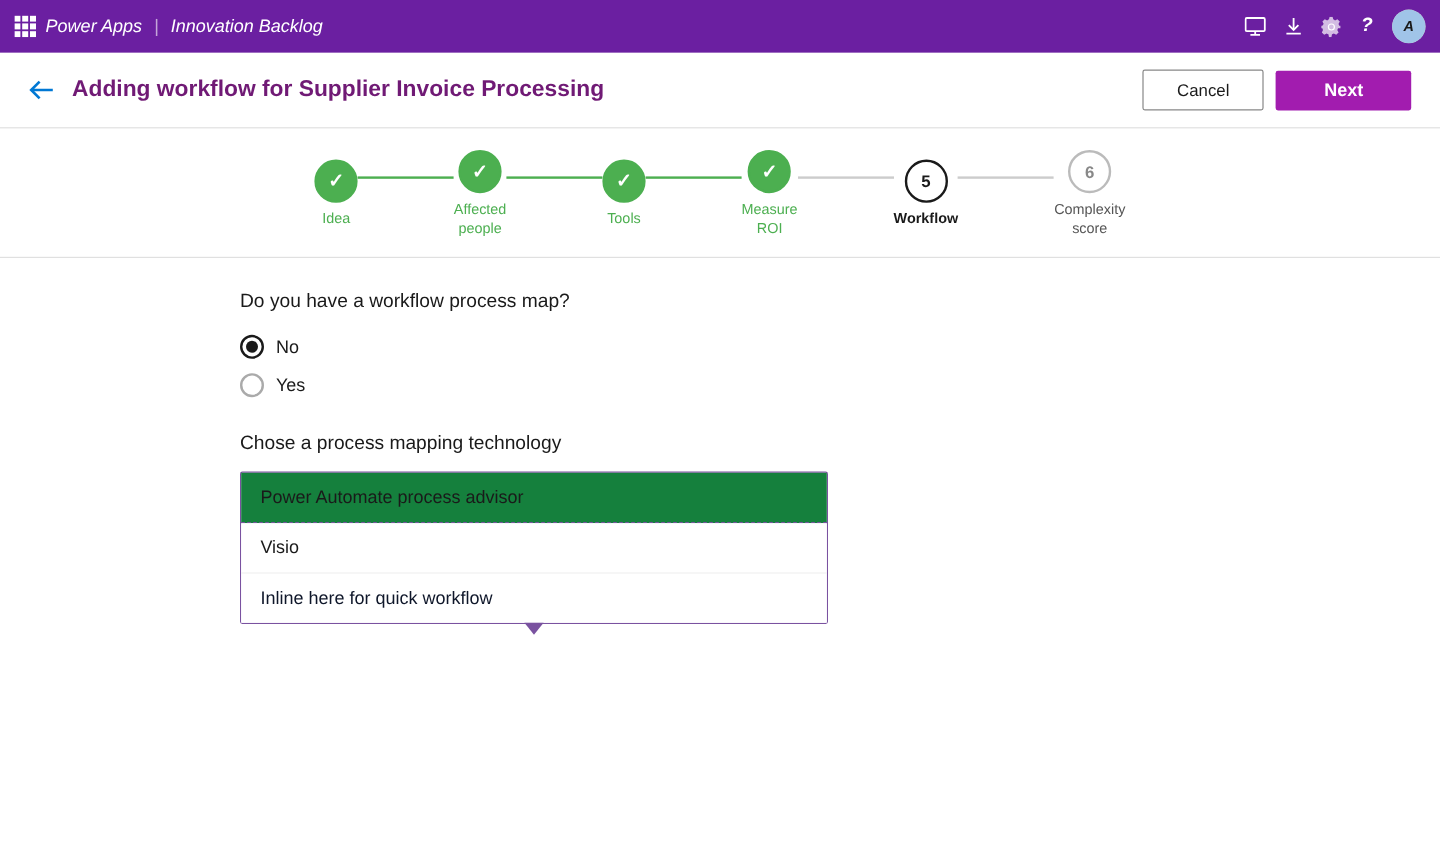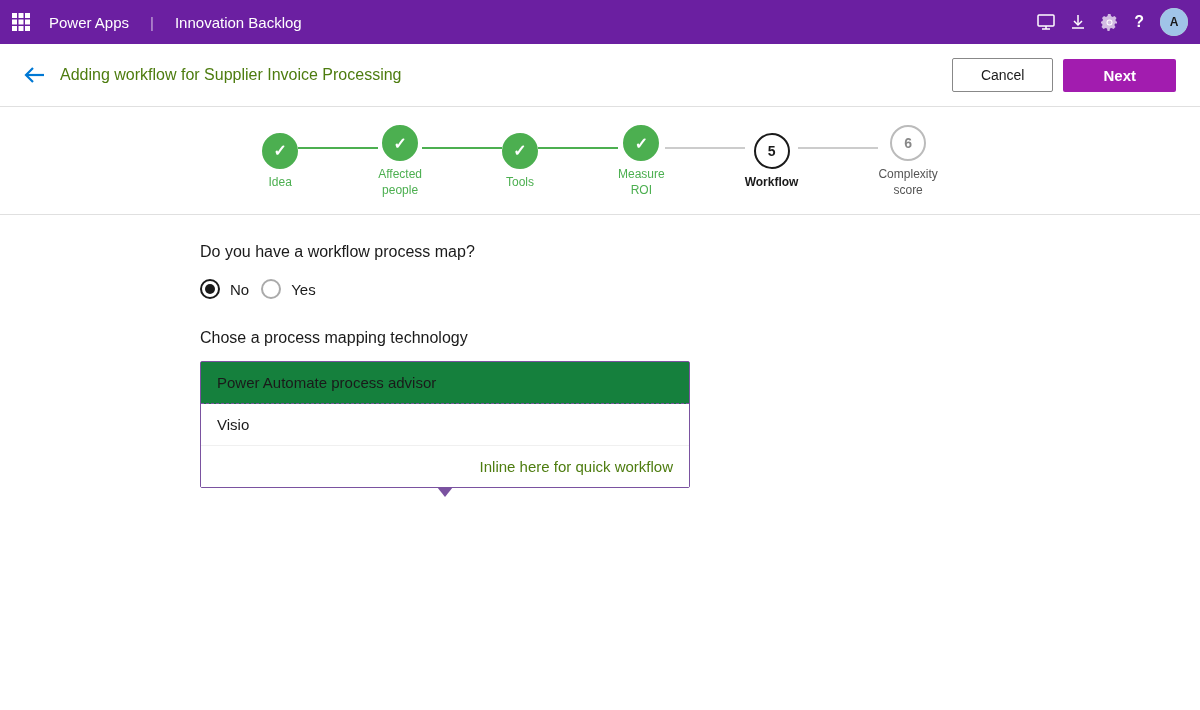--- a/index.html
+++ b/index.html
@@ -5,21 +5,22 @@
     * { box-sizing: border-box; margin: 0; padding: 0; }
     body { font-family: 'Segoe UI', Arial, sans-serif; background: #fff; width: 1200px; height: 710px; overflow: hidden; }
 
     
     .topbar {
       background: #6B1FA1;
       height: 44px;
       display: flex;
       align-items: center;
       padding: 0 12px;
-      gap: 19px;
+      gap: 8px;
+      font-style: italic;
     }
     .topbar-waffle { color: #fff; font-size: 18px; cursor: pointer; display: flex; align-items: center; }
     .topbar-title { color: #fff; font-size: 15px; font-weight: 400; }
     .topbar-sep { color: rgba(255,255,255,0.6); font-size: 15px; margin: 0 2px; }
     .topbar-right { margin-left: auto; display: flex; align-items: center; gap: 16px; }
     .topbar-icon { color: #fff; font-size: 16px; cursor: pointer; display: flex; align-items: center; }
     .avatar { width: 28px; height: 28px; border-radius: 50%; background: #ccc; overflow: hidden; display: flex; align-items: center; justify-content: center; cursor: pointer; }
 
     
     .header-row {
@@ -31,23 +32,23 @@
     }
     .back-btn {
       color: #0078d4;
       font-size: 22px;
       cursor: pointer;
       margin-right: 14px;
       display: flex;
       align-items: center;
     }
     .page-title {
-      font-size: 16px;
-      font-weight: 400;
-      color: #4d7c0f;
+      font-size: 19px;
+      font-weight: 700;
+      color: #701a75;
       flex: 1;
     }
     .cancel-btn {
       border: 1px solid #888;
       background: #fff;
       color: #1a1a1a;
       padding: 8px 28px;
       font-size: 14px;
       cursor: pointer;
       border-radius: 2px;
@@ -141,21 +142,21 @@
 
     
     .question-label {
       font-size: 16px;
       font-weight: 500;
       color: #1a1a1a;
       margin-bottom: 18px;
     }
     .radio-group {
       display: flex;
-      flex-direction: row;
+      flex-direction: column;
       gap: 12px;
       margin-bottom: 30px;
     }
     .radio-item {
       display: flex;
       align-items: center;
       gap: 10px;
       cursor: pointer;
     }
     .radio-outer {
@@ -209,22 +210,21 @@
       background: #fff;
     }
     .dropdown-option {
       padding: 12px 16px;
       font-size: 15px;
       color: #1a1a1a;
       cursor: pointer;
       border-bottom: 1px solid #f0f0f0;
     }
     .dropdown-option.link-style {
-      color: #4d7c0f;
-      text-align: right;
+      color: #0f172a;
     }
     .dropdown-option:last-child { border-bottom: none; }
     .dropdown-arrow {
       position: absolute;
       bottom: -10px;
       left: 50%;
       transform: translateX(-50%);
       width: 0;
       height: 0;
       border-left: 8px solid transparent;

